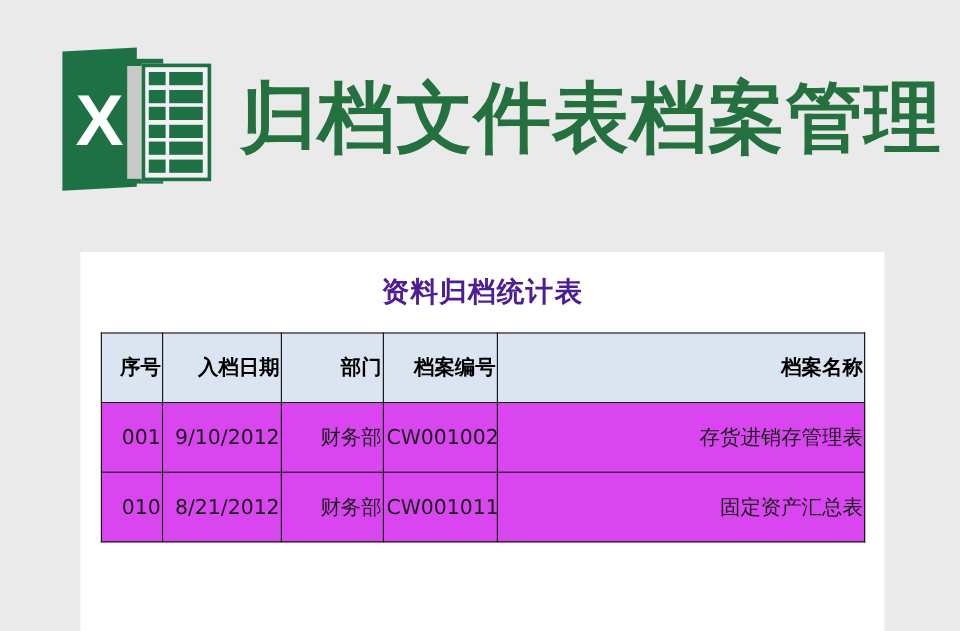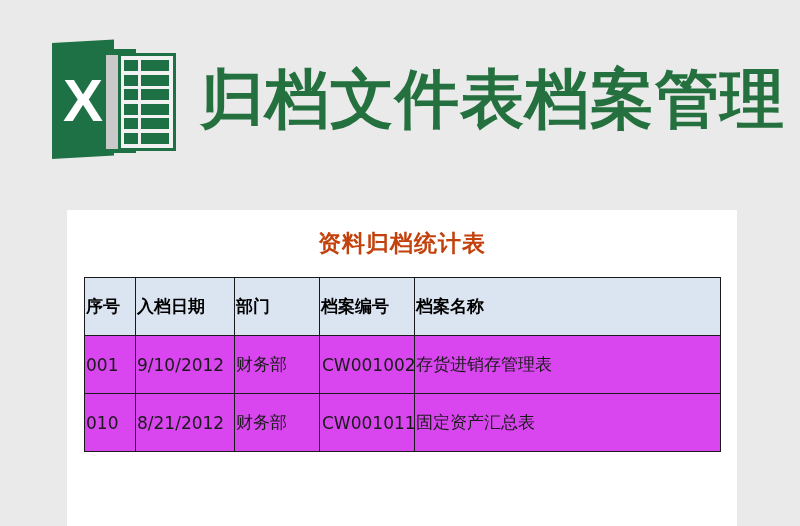--- a/index.html
+++ b/index.html
@@ -132,21 +132,21 @@
     left: 67px;
     top: 210px;
     width: 670px;
     height: 330px;
     background: #ffffff;
     overflow: hidden;
   }
 
   .sheet-title {
     text-align: center;
-    color: #c2410c;
+    color: #4c1d95;
     font-size: 23px;
     font-weight: bold;
     letter-spacing: 1px;
     margin-top: 18px;
     font-family: "DejaVu Sans", "Liberation Sans", sans-serif;
   }
 
   
   .tbl-wrap {
     margin: 18px 17px 0 17px;
@@ -159,21 +159,21 @@
   }
   table.sheet col.c-seq  { width: 51px; }
   table.sheet col.c-date { width: 99px; }
   table.sheet col.c-dept { width: 85px; }
   table.sheet col.c-code { width: 95px; }
   table.sheet col.c-name { width: 306px; }
 
   table.sheet th,
   table.sheet td {
     border: 1.6px solid #1a1a1a;
-    text-align: left;
+    text-align: right;
     vertical-align: middle;
     overflow: visible;
     white-space: nowrap;
   }
   table.sheet th {
     background: #dbe5f1;
     height: 55px;
     font-size: 17px;
     font-weight: bold;
     color: #000;

